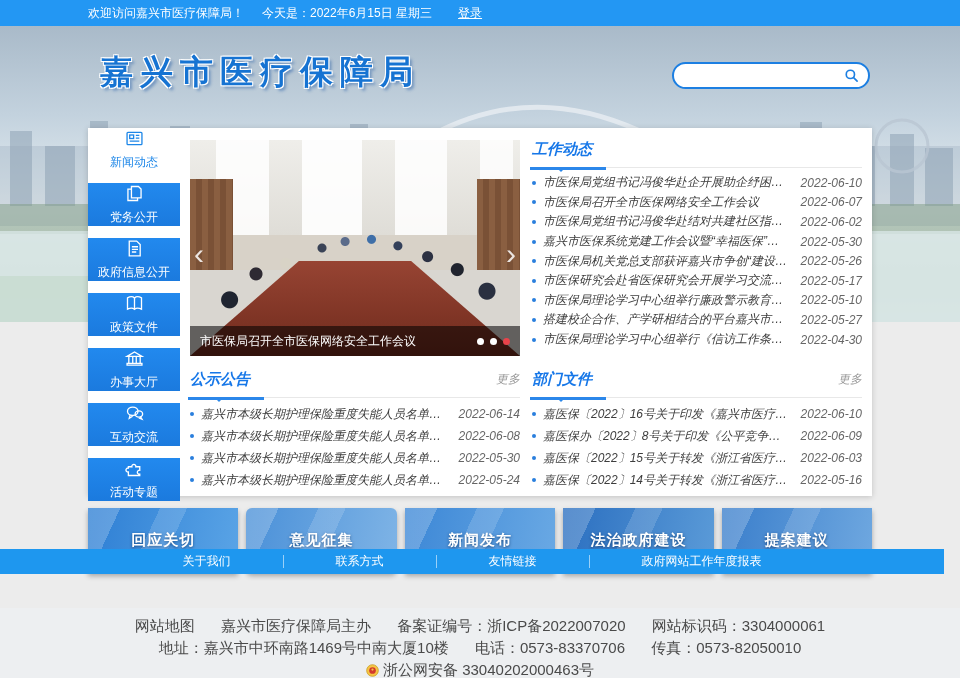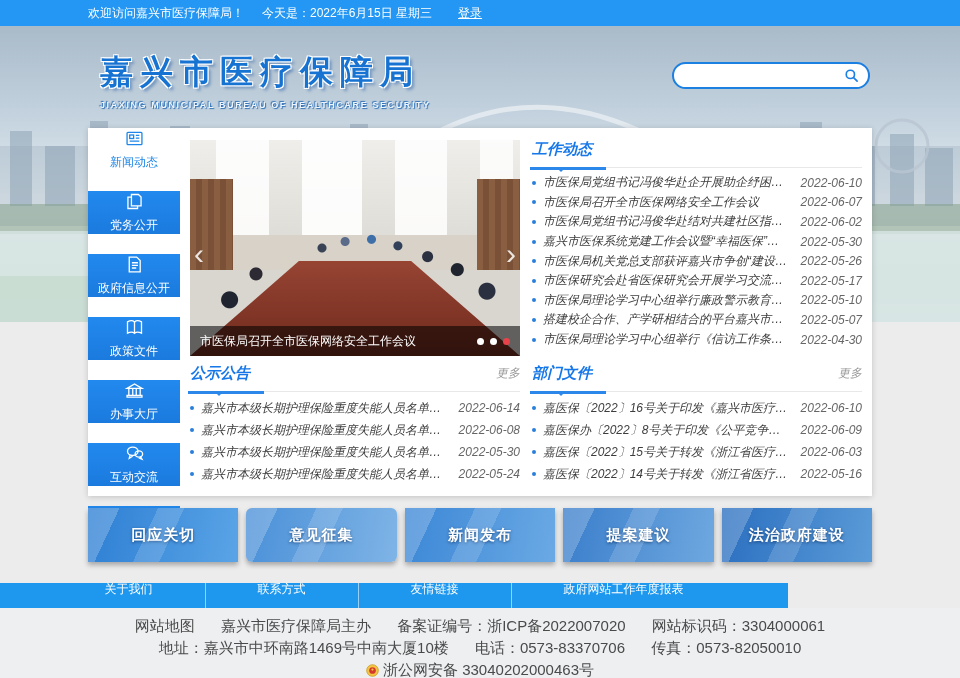--- a/index.html
+++ b/index.html
@@ -47,21 +47,21 @@
     display:flex; align-items:center; padding:0 9px;
   }
   .searchbox input { flex:1; border:none; outline:none; font-size:12px; background:transparent; min-width:0; }
   .searchbox .mag { flex:none; width:15px; height:15px; display:block; }
 
   
   .main-card {
     position:absolute; top:128px; left:88px; width:784px; height:368px;
     background:#fff; box-shadow:0 1px 6px rgba(0,0,0,.18); display:flex;
   }
-  .side-nav { width:92px; flex:none; display:flex; flex-direction:column; gap:20px; background:#fff; }
+  .side-nav { width:92px; flex:none; display:flex; flex-direction:column; gap:12px; background:#fff; }
   .side-item {
     flex:1; display:flex; flex-direction:column; align-items:center; justify-content:center;
     gap:5px; background:linear-gradient(180deg,#2iaa 0,#1b7ade 100%);
     background:linear-gradient(180deg,#2289ee,#1b7ade);
     color:#fff; font-size:12px; cursor:pointer;
   }
   .side-item svg { width:21px; height:21px; stroke:currentColor; fill:none; stroke-width:1.5; }
   .side-item.active { background:#fff; color:#1e87e8; }
 
   .content { flex:1; display:flex; gap:12px; padding:12px 10px 12px 10px; min-width:0; }
@@ -97,53 +97,53 @@
     background:rgba(0,0,0,.55); display:flex; align-items:center; padding:0 10px; z-index:2; }
   .caption-bar .cap { color:#fff; font-size:12px; flex:1; white-space:nowrap; overflow:hidden; text-overflow:ellipsis; }
   .dots { display:flex; gap:6px; margin-left:8px; }
   .dot { width:7px; height:7px; border-radius:50%; background:#fff; cursor:pointer; }
   .dot.active { background:#e8434a; }
 
   
   .section { display:flex; flex-direction:column; min-width:0;font-style:italic; }
   .section.grow { flex:1; }
   .sec-head { display:flex; align-items:center; border-bottom:1px solid #e8e8e8; padding-bottom:8px; margin-bottom:5px; position:relative; }
-  .mt { margin-top:8px; }
+  .mt { margin-top:14px; }
   .sec-title { font-size:15px; font-weight:bold; color:#1677e8; position:relative; }
   .sec-title::after { content:""; position:absolute; left:-2px; right:-14px; bottom:-11px; height:3px; background:#2b87ea; }
   .sec-title::before { content:""; position:absolute; left:42%; bottom:-17px; border:4px solid transparent; border-top-color:#2b87ea; }
   .more { margin-left:auto; font-size:12px; color:#999; }
   ul.news { list-style:none; }
   .row { display:flex; align-items:center; height:22px; font-size:12px;justify-content:flex-end; }
   .tight .row { height:19.6px; }
   .bullet { width:4px; height:4px; border-radius:50%; background:#2a7fdd; margin-right:7px; flex:none; }
   .txt { flex:1; color:#3d3d3d; white-space:nowrap; overflow:hidden; text-overflow:ellipsis; }
   .date { color:#666; margin-left:10px; flex:none; }
 
   
   .banners { position:absolute; top:508px; left:88px; width:784px; display:flex; gap:8px; }
   .banner {
-    flex:1; height:54px; display:flex; align-items:center; justify-content:center;
+    flex:1; height:65px; display:flex; align-items:center; justify-content:center;
     color:#fff; font-size:15px; font-weight:bold; letter-spacing:1px; cursor:pointer;
     text-shadow:0 1px 3px rgba(0,40,90,.7);
     box-shadow:0 3px 5px rgba(0,0,0,.3);
     position:relative; overflow:hidden;
   }
   .banner::after { content:""; position:absolute; inset:0;
     background:linear-gradient(115deg, rgba(255,255,255,.22) 0 18%, transparent 18% 40%, rgba(255,255,255,.15) 40% 55%, transparent 55%); }
   .b0 { background:linear-gradient(100deg,#2e7fd4,#5aa4e6); }
   .b1 { background:linear-gradient(100deg,#4a90d8,#7fb4e6);border-radius:6px; }
   .b2 { background:linear-gradient(100deg,#3c87d6,#6aa9e4); }
   .b3 { background:linear-gradient(100deg,#2b6fc0,#5b9bd8); }
   .b4 { background:linear-gradient(100deg,#3a7ecb,#6fa8e0); }
 
   
   .footer-nav {
-    position:absolute; top:583px; left:0; width:788px; height:25px;
-    background:#1e97ef; display:flex; justify-content:center;
+    position:absolute; top:549px; left:0; width:944px; height:25px;
+    background:#1e97ef; display:flex; align-items:center; justify-content:center;
   }
   .footer-nav a {
     color:#fff; font-size:12px; padding:0 52px; line-height:13px;
     border-right:1px solid rgba(255,255,255,.55);
   }
   .footer-nav a:last-child { border-right:none; }
   .footer-info {
     position:absolute; top:608px; left:0; width:960px; height:70px;
     background:#edeff1; text-align:center; font-size:15px; color:#4a4a4a; padding-top:7px; line-height:22px;
   }
@@ -187,21 +187,20 @@
         <rect x="925" y="122" width="28" height="58"></rect>
     </g>
     <path d="M430 110 Q530 55 640 105" stroke="#e9eef3" stroke-width="5" fill="none" opacity="0.8"></path>
     <circle cx="902" cy="120" r="26" stroke="#b9c6d2" stroke-width="3" fill="none" opacity="0.8"></circle>
     <rect x="0" y="178" width="960" height="30" fill="#7f9b84" opacity="0.5"></rect>
     <rect x="0" y="205" width="960" height="91" fill="#d6e4e3" opacity="0.85"></rect>
     <rect x="0" y="250" width="340" height="46" fill="#c9dcd2" opacity="0.9"></rect>
   </svg>
   <div class="brand">
     <div class="title">嘉兴市医疗保障局</div>
-    <div class="subtitle">JIAXING MUNICIPAL BUREAU OF HEALTHCARE SECURITY</div>
   </div>
   <div class="searchbox">
     <input type="text" placeholder="" style="">
     <svg class="mag" viewBox="0 0 20 20">
       <circle cx="8.5" cy="8.5" r="5.5" fill="none" stroke="#1c7fe2" stroke-width="2.2"></circle>
       <line x1="12.8" y1="12.8" x2="17.5" y2="17.5" stroke="#1c7fe2" stroke-width="2.2" stroke-linecap="round"></line>
     </svg>
   </div>
 </div>
 
@@ -365,21 +364,21 @@
 
             <li class="row">
               <span class="bullet"></span>
               <a class="txt">市医保局理论学习中心组举行廉政警示教育专题学习...</a>
               <span class="date">2022-05-10</span>
             </li>
 
             <li class="row">
               <span class="bullet"></span>
               <a class="txt">搭建校企合作、产学研相结合的平台嘉兴市长期护理...</a>
-              <span class="date">2022-05-07</span>
+              <span class="date">2022-05-27</span>
             </li>
 
             <li class="row">
               <span class="bullet"></span>
               <a class="txt">市医保局理论学习中心组举行《信访工作条例》专题...</a>
               <span class="date">2022-04-30</span>
             </li>
           </ul>
       </div>
 
@@ -417,22 +416,22 @@
       </div>
     </div>
 
   </div>
 </div>
 
 <div class="banners">
   <a class="banner b0">回应关切</a>
   <a class="banner b1">意见征集</a>
   <a class="banner b2">新闻发布</a>
+  <a class="banner b3">法治政府建设</a>
   <a class="banner b4">提案建议</a>
-  <a class="banner b3">法治政府建设</a>
 </div>
 
 <div class="footer-nav">
   <a>关于我们</a>
   <a>联系方式</a>
   <a>友情链接</a>
   <a>政府网站工作年度报表</a>
 </div>
 
 <div class="footer-info">

